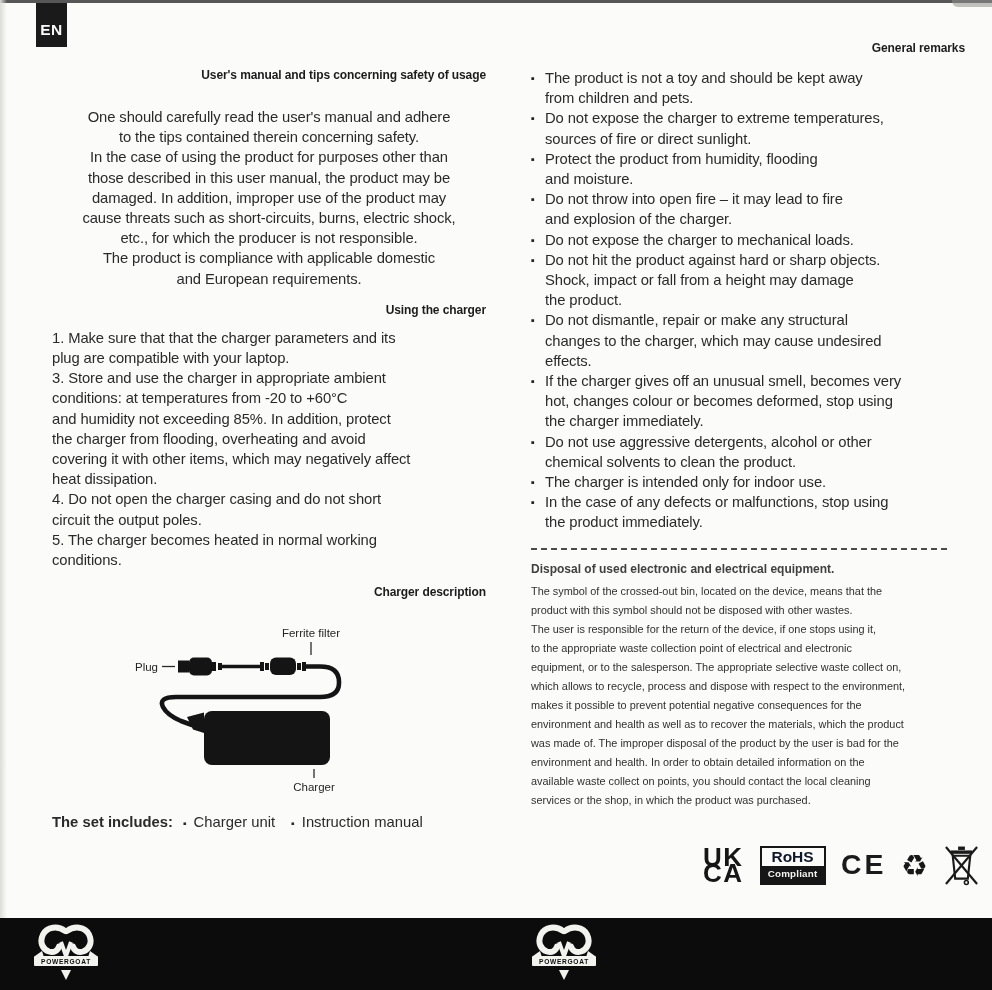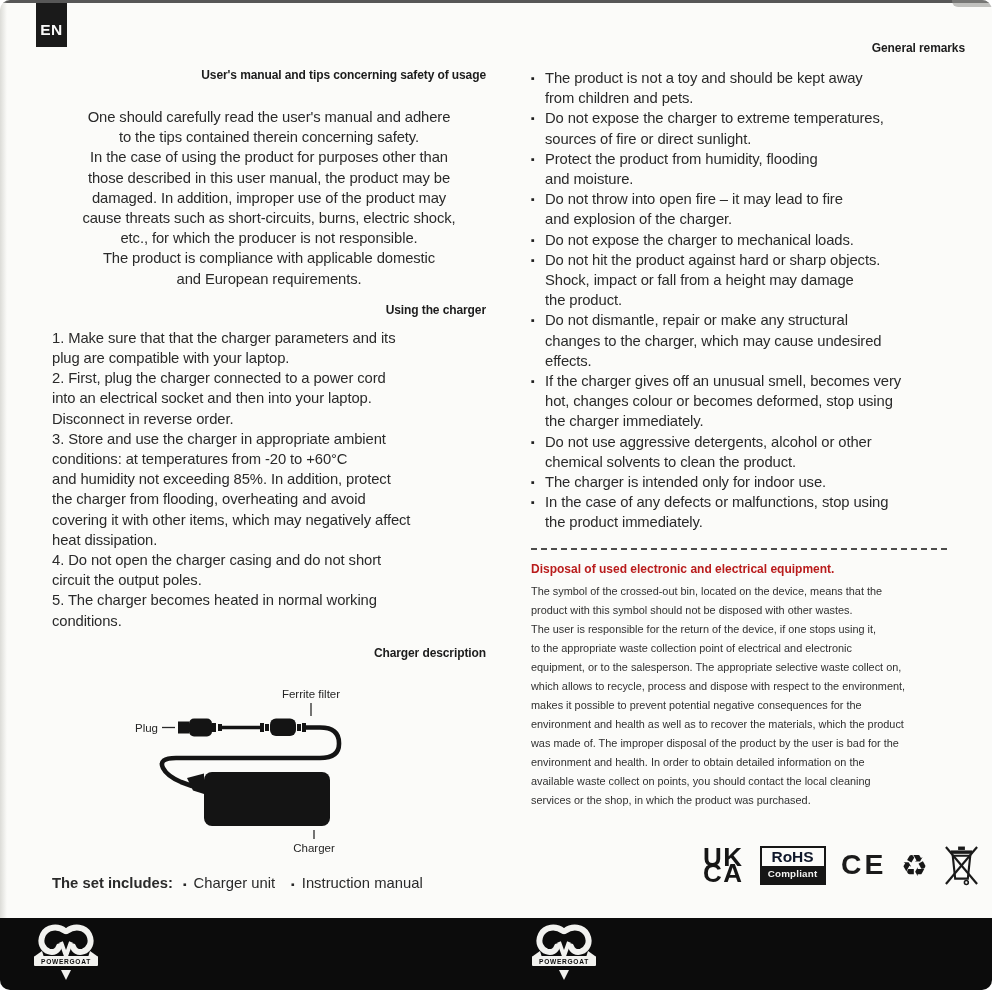--- a/index.html
+++ b/index.html
@@ -1,21 +1,20 @@
 <!DOCTYPE html>
 <html><head>
 <meta charset="utf-8">
 <style>
   html,body{margin:0;padding:0;}
   .page{
     position:relative;width:992px;height:990px;overflow:hidden;
     background:#fbfbf9;
     font-family:"Liberation Sans","DejaVu Sans",sans-serif;
     color:#2a2a2a;
-    border-radius:10px;
   }
   .scan-edge-top{position:absolute;top:0;left:0;right:0;height:3px;background:#2e2e2e;opacity:.8;}
   .scan-edge-left{position:absolute;top:0;left:0;bottom:0;width:7px;background:linear-gradient(90deg,#dcdcd8,rgba(220,220,216,0));}
   .scan-smudge{position:absolute;top:0;right:0;width:40px;height:7px;background:#8f8f8c;opacity:.55;border-bottom-left-radius:6px;}
 
   .lang-badge{
     position:absolute;left:36px;top:3px;width:31px;height:44px;background:#1a1a1a;
     color:#fafafa;font-weight:bold;font-size:15.5px;letter-spacing:.5px;
     display:flex;align-items:center;justify-content:center;padding-top:9px;box-sizing:border-box;
   }
@@ -29,21 +28,21 @@
   .mt-h2{margin-top:13px;}
   .mt-steps{margin-top:9px;}
   .mt-h3{margin-top:14px;}
 
   .remarks{margin-top:11px;}
   .remark{display:flex;}
   .remark .marker{flex:none;width:14px;font-size:11px;line-height:20.2px;color:#1e1e1e;}
   .remark .txt{flex:1;font-size:14.8px;line-height:20.2px;white-space:pre-line;letter-spacing:-.1px;}
 
   .divider{margin-top:15px;border-top:2px dashed #4c4c4c;width:416px;height:0;}
-  .disposal-h{margin-top:13px;font-weight:bold;font-size:12px;line-height:13px;color:#b91c1c;}
+  .disposal-h{margin-top:13px;font-weight:bold;font-size:12px;line-height:13px;color:#404040;}
   .disposal-body{margin-top:6px;font-size:10.9px;line-height:19px;white-space:pre-line;color:#303030;letter-spacing:0;}
 
   .diagram{position:relative;margin-top:21px;width:434px;height:172px;}
   .diagram svg{position:absolute;left:0;top:0;}
 
   .set-line{margin-top:19px;font-size:14.8px;line-height:18px;display:flex;align-items:baseline;}
   .set-line .lbl{font-weight:bold;margin-right:10px;}
   .set-line .sq{font-size:10.5px;margin-right:7px;}
   .set-line .item{margin-right:16px;}
 
@@ -86,23 +85,20 @@
 damaged. In addition, improper use of the product may
 cause threats such as short-circuits, burns, electric shock,
 etc., for which the producer is not responsible.
 The product is compliance with applicable domestic
 and European requirements.</div>
 
     <div class="h mt-h2">Using the charger</div>
     <div class="mt-steps">
       <div class="body-text">1. Make sure that that the charger parameters and its
 plug are compatible with your laptop.</div>
-      <div class="body-text">2. First, plug the charger connected to a power cord
-into an electrical socket and then into your laptop.
-Disconnect in reverse order.</div>
       <div class="body-text">3. Store and use the charger in appropriate ambient
 conditions: at temperatures from -20 to +60°C
 and humidity not exceeding 85%. In addition, protect
 the charger from flooding, overheating and avoid
 covering it with other items, which may negatively affect
 heat dissipation.</div>
       <div class="body-text">4. Do not open the charger casing and do not short
 circuit the output poles.</div>
       <div class="body-text">5. The charger becomes heated in normal working
 conditions.</div>

